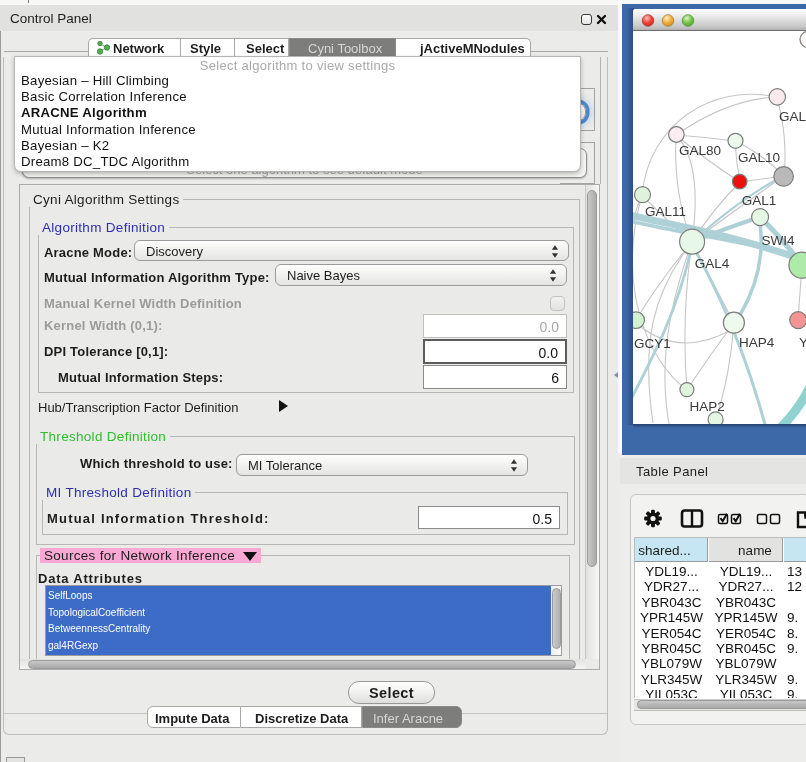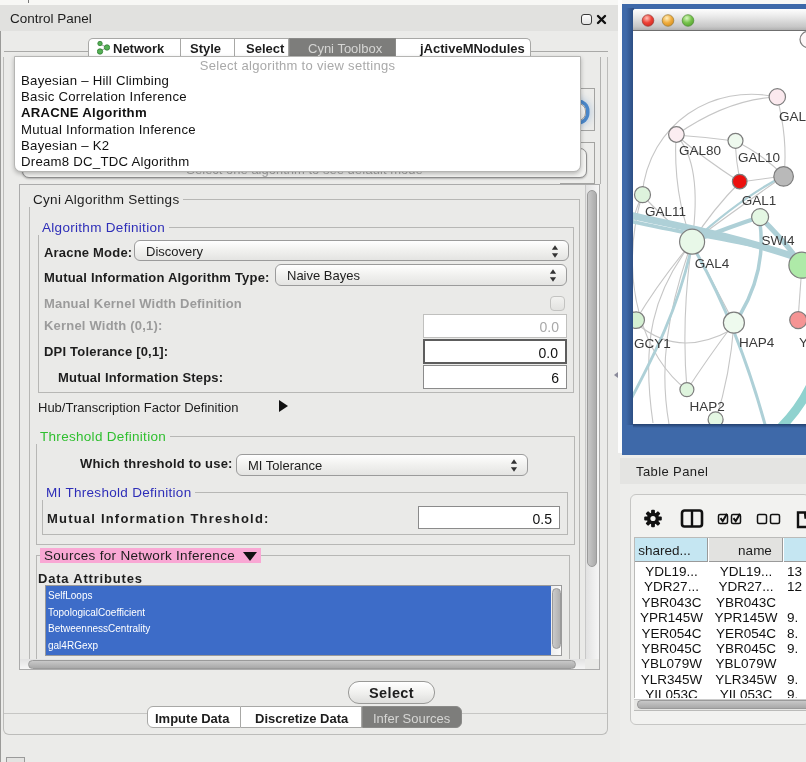--- a/index.html
+++ b/index.html
@@ -144,21 +144,21 @@
 
 <div class="abs" style="left:348px;top:681px;width:87px;height:23px;border:1px solid #999997;border-radius:11px;background:linear-gradient(#ffffff,#efefed 55%,#dededc);"></div>
 <div class="abs" style="left:348px;top:685px;width:87px;text-align:center;font-size:14.5px;font-weight:bold;letter-spacing:0.4px;color:#1d1d1d;">Select</div>
 
 <div class="abs" style="left:4px;top:713px;width:603px;height:1px;background:#c6c6c4;"></div>
 <div class="abs" style="left:147px;top:706px;width:94px;height:22px;background:#fff;border:1px solid #a8a8a6;border-radius:6px 0 0 6px;"></div>
 <div class="abs" style="left:241px;top:706px;width:121px;height:22px;background:#fff;border:1px solid #a8a8a6;border-left:none;"></div>
 <div class="abs" style="left:362px;top:706px;width:100px;height:22px;background:#7d7d7b;border:1px solid #8a8a88;border-radius:0 6px 6px 0;"></div>
 <div class="abs plain b" style="left:155px;top:711px;">Impute Data</div>
 <div class="abs plain b" style="left:255px;top:711px;">Discretize Data</div>
-<div class="abs" style="left:373px;top:711px;font-size:13px;color:#d6d6d4;white-space:nowrap;">Infer Sources</div>
+<div class="abs" style="left:373px;top:711px;font-size:13px;color:#d6d6d4;white-space:nowrap;">Infer Aracne</div>
 
 <div class="abs" style="left:6px;top:757px;width:19px;height:10px;border:1px solid #9a9a9a;background:#e3e3e1;"></div>
 
 <div class="abs" style="left:600px;top:57px;width:1px;height:127px;background:#b2b2b0;"></div>
 <div class="abs" style="left:560px;top:88px;width:35px;height:43px;border:1px solid #a3a3a1;border-left:none;background:#ececea;"></div>
 <div class="abs" style="left:560px;top:142px;width:35px;height:42px;border:1px solid #a3a3a1;border-left:none;background:#ececea;"></div>
 <div class="abs" style="left:500px;top:103px;width:86px;height:18px;border:1px solid #9a9a9a;border-radius:8px;background:linear-gradient(#fdfdfd,#e6e6e4);box-shadow:0 0 0 3.5px #4a86c8, 0 0 7px 5px rgba(74,134,200,0.3);"></div>
 <div class="abs" style="left:22px;top:148px;width:565px;height:30px;border:1px solid #8e8e8e;border-radius:7px;background:#f4f4f2;box-shadow:0 1px 2px rgba(0,0,0,0.25);"></div>
 <div class="abs" style="left:22px;top:148px;width:565px;text-align:center;font-size:13px;color:#a9a9a9;padding-top:14px;">Select one algorithm to see default mode</div>
 

